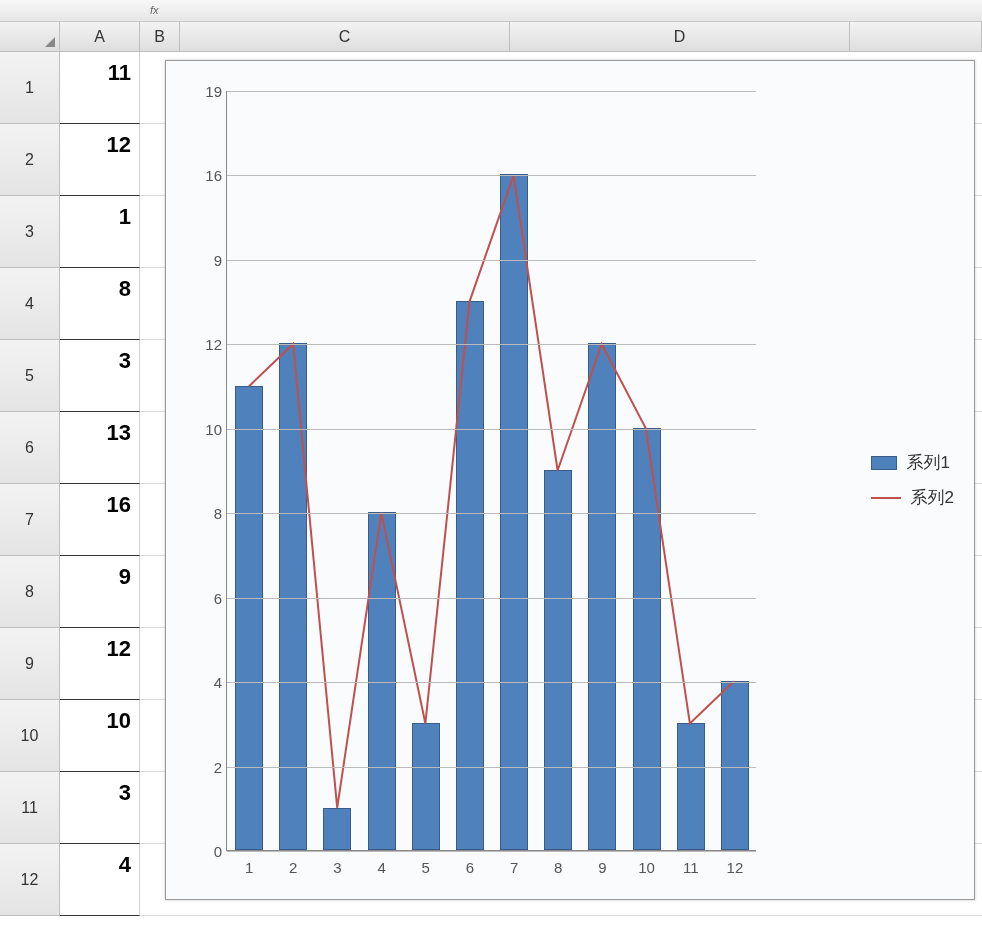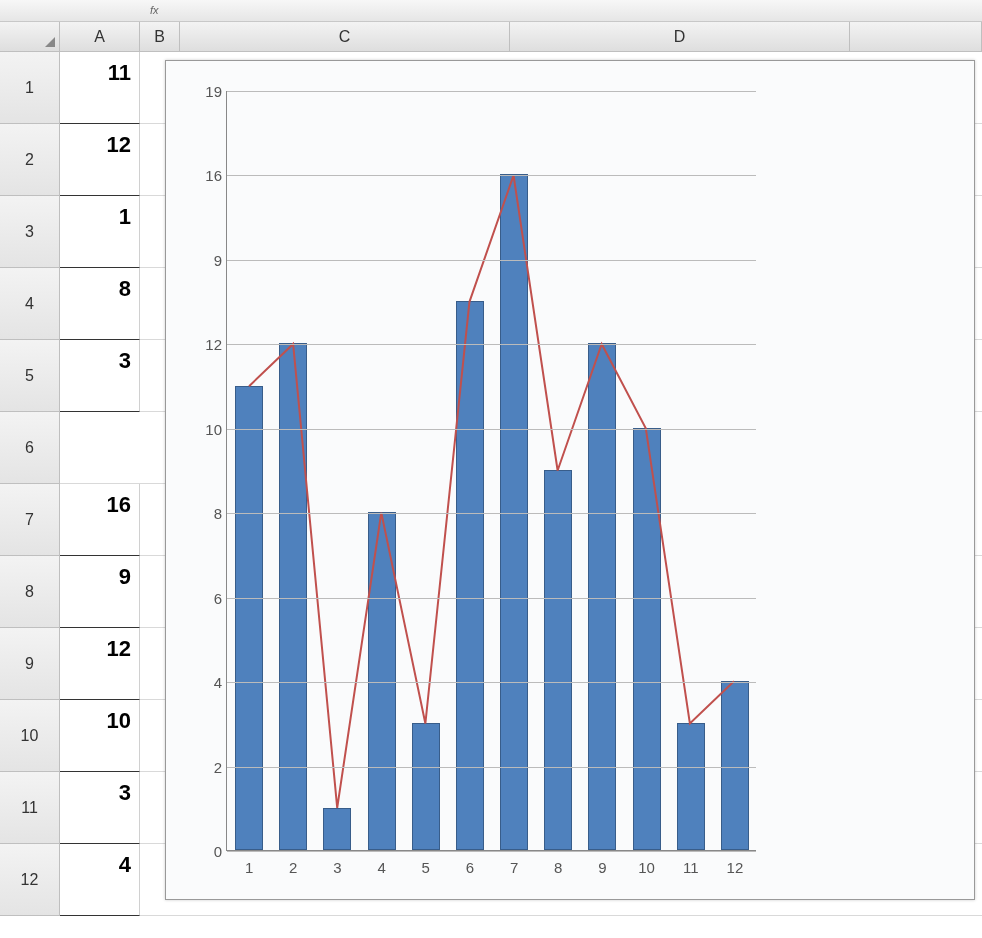--- a/index.html
+++ b/index.html
@@ -212,20 +212,21 @@
         <div class="cell cell-A">8</div>
         <div class="cell cell-rest"></div>
       </div>
       <div class="row">
         <div class="row-header">5</div>
         <div class="cell cell-A">3</div>
         <div class="cell cell-rest"></div>
       </div>
       <div class="row">
         <div class="row-header">6</div>
+        <div class="cell cell-A">13</div>
         <div class="cell cell-rest"></div>
       </div>
       <div class="row">
         <div class="row-header">7</div>
         <div class="cell cell-A">16</div>
         <div class="cell cell-rest"></div>
       </div>
       <div class="row">
         <div class="row-header">8</div>
         <div class="cell cell-A">9</div>
@@ -298,15 +299,25 @@
         <div class="xtick" style="left: 154.583px;">4</div>
         <div class="xtick" style="left: 198.75px;">5</div>
         <div class="xtick" style="left: 242.917px;">6</div>
         <div class="xtick" style="left: 287.083px;">7</div>
         <div class="xtick" style="left: 331.25px;">8</div>
         <div class="xtick" style="left: 375.417px;">9</div>
         <div class="xtick" style="left: 419.583px;">10</div>
         <div class="xtick" style="left: 463.75px;">11</div>
         <div class="xtick" style="left: 507.917px;">12</div>
       </div>
+    <div class="legend">
+      <div class="legend-item">
+        <span class="legend-swatch-bar"></span>
+        <span>系列1</span>
+      </div>
+      <div class="legend-item">
+        <span class="legend-swatch-line"></span>
+        <span>系列2</span>
+      </div>
+    </div>
   </div>
 
 </div>
 
 </body></html>

